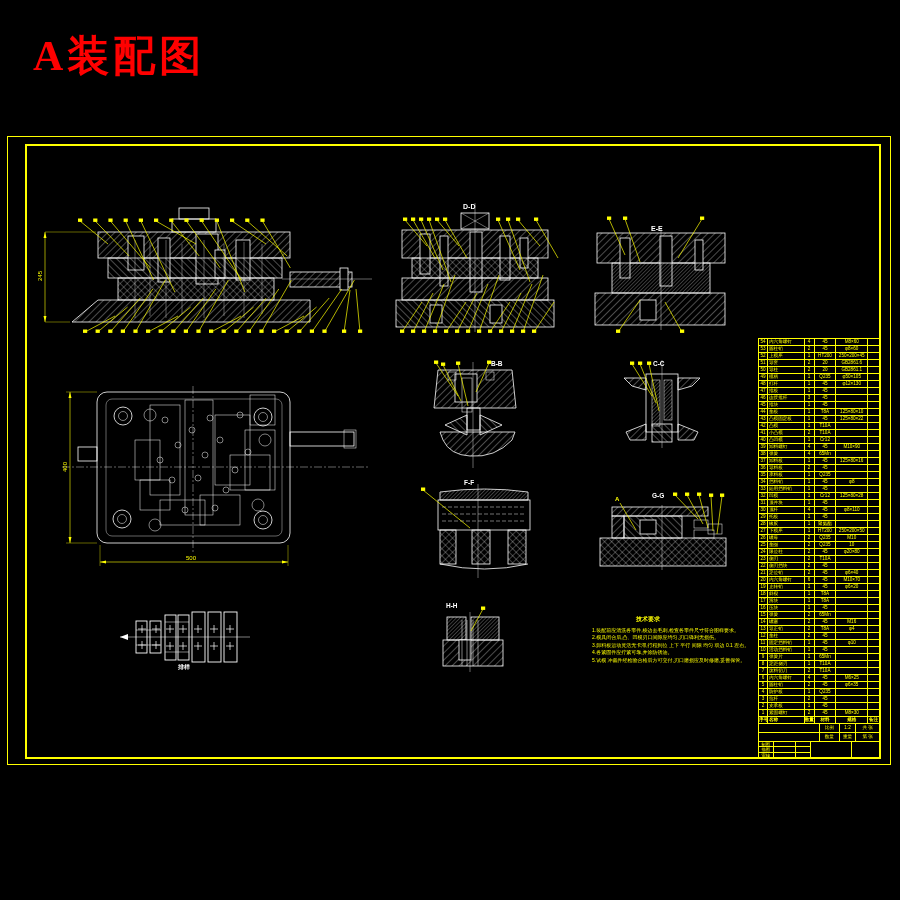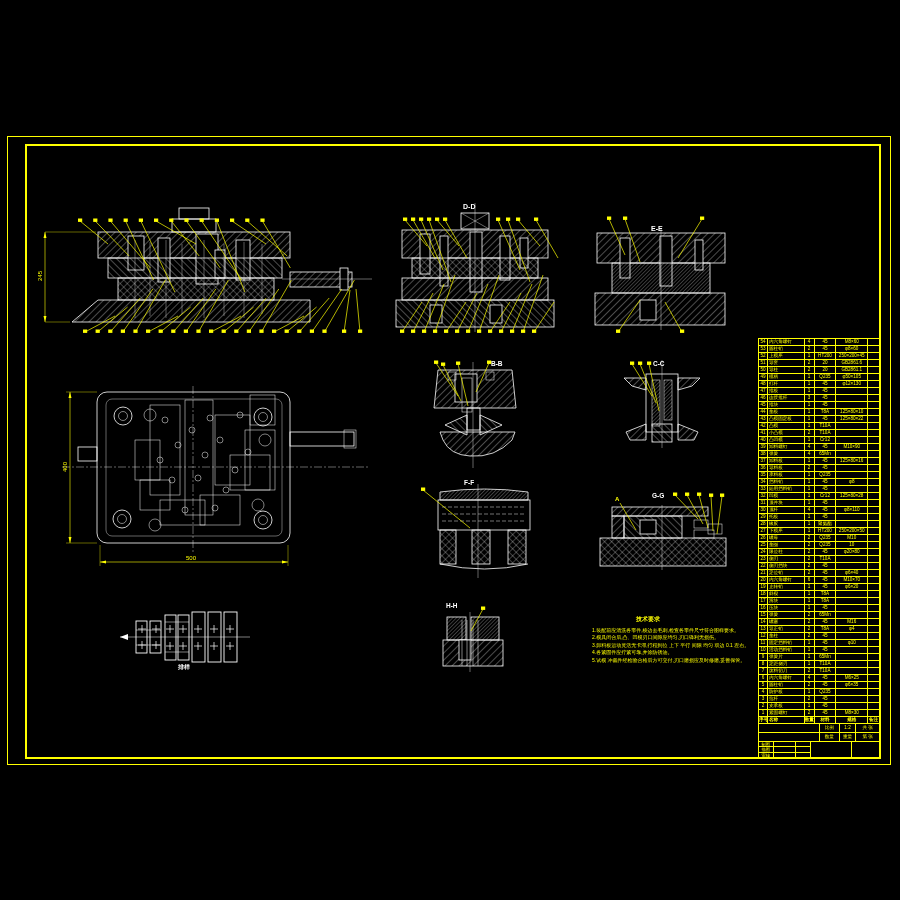--- a/index.html
+++ b/index.html
@@ -31,20 +31,21 @@
   .tbcell{box-sizing:border-box;border-right:1px solid #ffff00;border-bottom:1px solid #ffff00;
         font-size:4.6px;line-height:8px;text-align:center;overflow:hidden;white-space:nowrap;}
   .tbsub{font-size:4.4px;line-height:5.2px;}
   #strip-label{position:absolute;left:178px;top:663px;color:#fff;font-size:6px;font-weight:bold;}
 </style>
 </head>
 <body>
 
 <div id="root">
 
+  <div id="page-title">A装配图</div>
   <div id="frame-outer" class="frame"></div>
   <div id="frame-inner" class="frame"></div>
 
   <svg id="cad" width="900" height="900" viewBox="0 0 900 900">
     <defs>
       <pattern id="hA" width="5" height="5" patternUnits="userSpaceOnUse" patternTransform="rotate(45)">
         <line x1="0" y1="0" x2="0" y2="5" stroke="#fff" stroke-width="0.6"></line>
       </pattern>
       <pattern id="hB" width="5" height="5" patternUnits="userSpaceOnUse" patternTransform="rotate(135)">
         <line x1="0" y1="0" x2="0" y2="5" stroke="#fff" stroke-width="0.6"></line>

